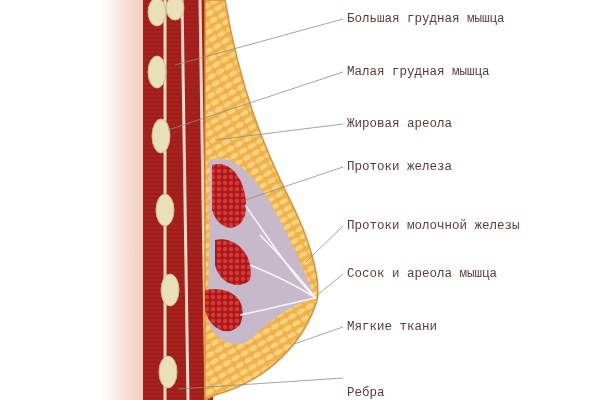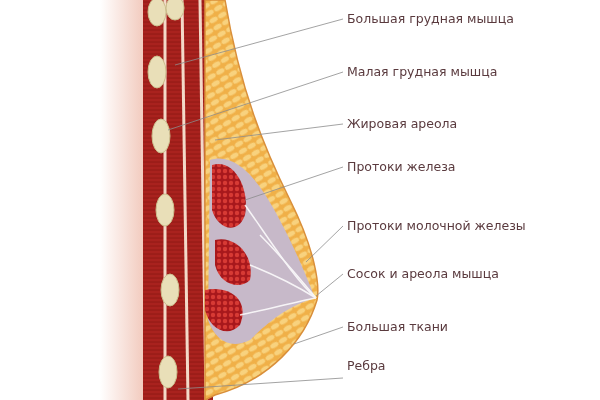--- a/index.html
+++ b/index.html
@@ -1,18 +1,18 @@
 <!DOCTYPE html>
 <html><head>
 <meta charset="utf-8">
 <style>
   html,body{margin:0;padding:0;background:#fff;}
   body{width:600px;height:400px;position:relative;overflow:hidden;font-family:"DejaVu Sans",sans-serif;}
   #diagram{position:absolute;left:0;top:0;width:600px;height:400px;}
-  .label{position:absolute;left:347px;font-size:12.5px;color:#5a3a3e;white-space:nowrap;line-height:14px;}
+  .label{position:absolute;left:347px;font-size:12.5px;color:#5a3a3e;white-space:nowrap;line-height:14px;font-family:Liberation Mono, monospace;}
 </style>
 </head>
 <body>
 
 <svg id="diagram" viewBox="0 0 600 400" xmlns="http://www.w3.org/2000/svg">
   <defs>
     <linearGradient id="skinfade" x1="0" x2="1">
       <stop offset="0" stop-color="#fff"></stop>
       <stop offset="1" stop-color="#f2c9bc"></stop>
     </linearGradient>
@@ -74,14 +74,14 @@
     <line x1="178" y1="389" x2="343" y2="378"></line>
   </g>
 </svg>
 
 <div class="label" style="top:12px">Большая грудная мышца</div>
 <div class="label" style="top:65px">Малая грудная мышца</div>
 <div class="label" style="top:117px">Жировая ареола</div>
 <div class="label" style="top:160px">Протоки железа</div>
 <div class="label" style="top:219px">Протоки молочной железы</div>
 <div class="label" style="top:267px">Сосок и ареола мышца</div>
-<div class="label" style="top:320px">Большая ткани</div>
-<div class="label" style="top:359px">Ребра</div>
+<div class="label" style="top:320px">Мягкие ткани</div>
+<div class="label" style="top:386px">Ребра</div>
 
 </body></html>

